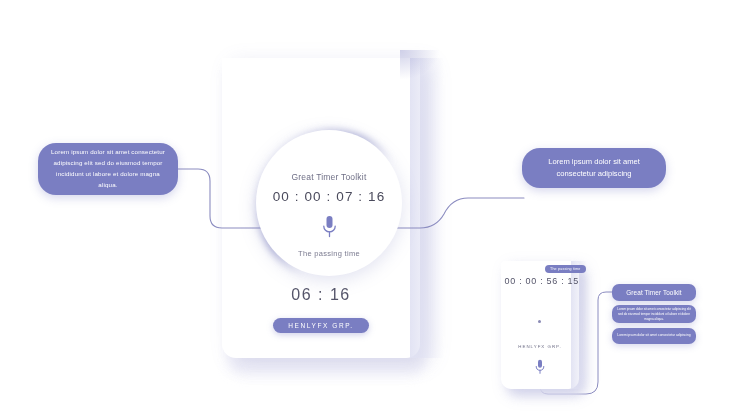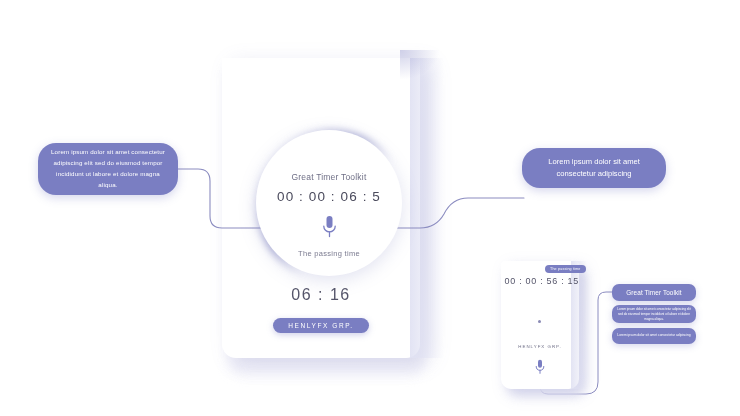--- a/index.html
+++ b/index.html
@@ -291,21 +291,21 @@
   <svg class="wires" viewBox="0 0 740 416">
     <path d="M178 169 L198 169 Q210 169 210 181 L210 216 Q210 228 222 228 L330 228" fill="none" stroke="#8b8cc0" stroke-width="1.1" stroke-linecap="round"></path>
     <path d="M330 228 L420 228 Q436 228 444 214 Q452 198 468 198 L524 198" fill="none" stroke="#8b8cc0" stroke-width="1.1" stroke-linecap="round"></path>
     <path d="M540 370 L540 386 Q540 394 548 394 L586 394 Q598 394 598 382 L598 300 Q598 292 606 292 L614 292" fill="none" stroke="#8b8cc0" stroke-width="1" stroke-linecap="round"></path>
   </svg>
 
   <div class="circle-shadow"></div>
   <div class="circle"></div>
   <div class="circle-inner">
     <div class="circle-title">Great Timer Toolkit</div>
-    <div class="circle-time">00 : 00 : 06 : 5</div>
+    <div class="circle-time">00 : 00 : 07 : 16</div>
     <div class="mic-wrap">
       <svg width="15" height="24" viewBox="0 0 15 24">
         <rect x="4.5" y="1" width="6" height="12" rx="3" fill="#7a7ec2"></rect>
         <path d="M1.8 11.2 a5.7 5.7 0 0 0 11.4 0" fill="none" stroke="#7a7ec2" stroke-width="1.3" stroke-linecap="round"></path>
         <line x1="7.5" y1="17" x2="7.5" y2="21.5" stroke="#7a7ec2" stroke-width="1.3" stroke-linecap="round"></line>
       </svg>
     </div>
     <div class="circle-sub">The passing time</div>
   </div>
 

